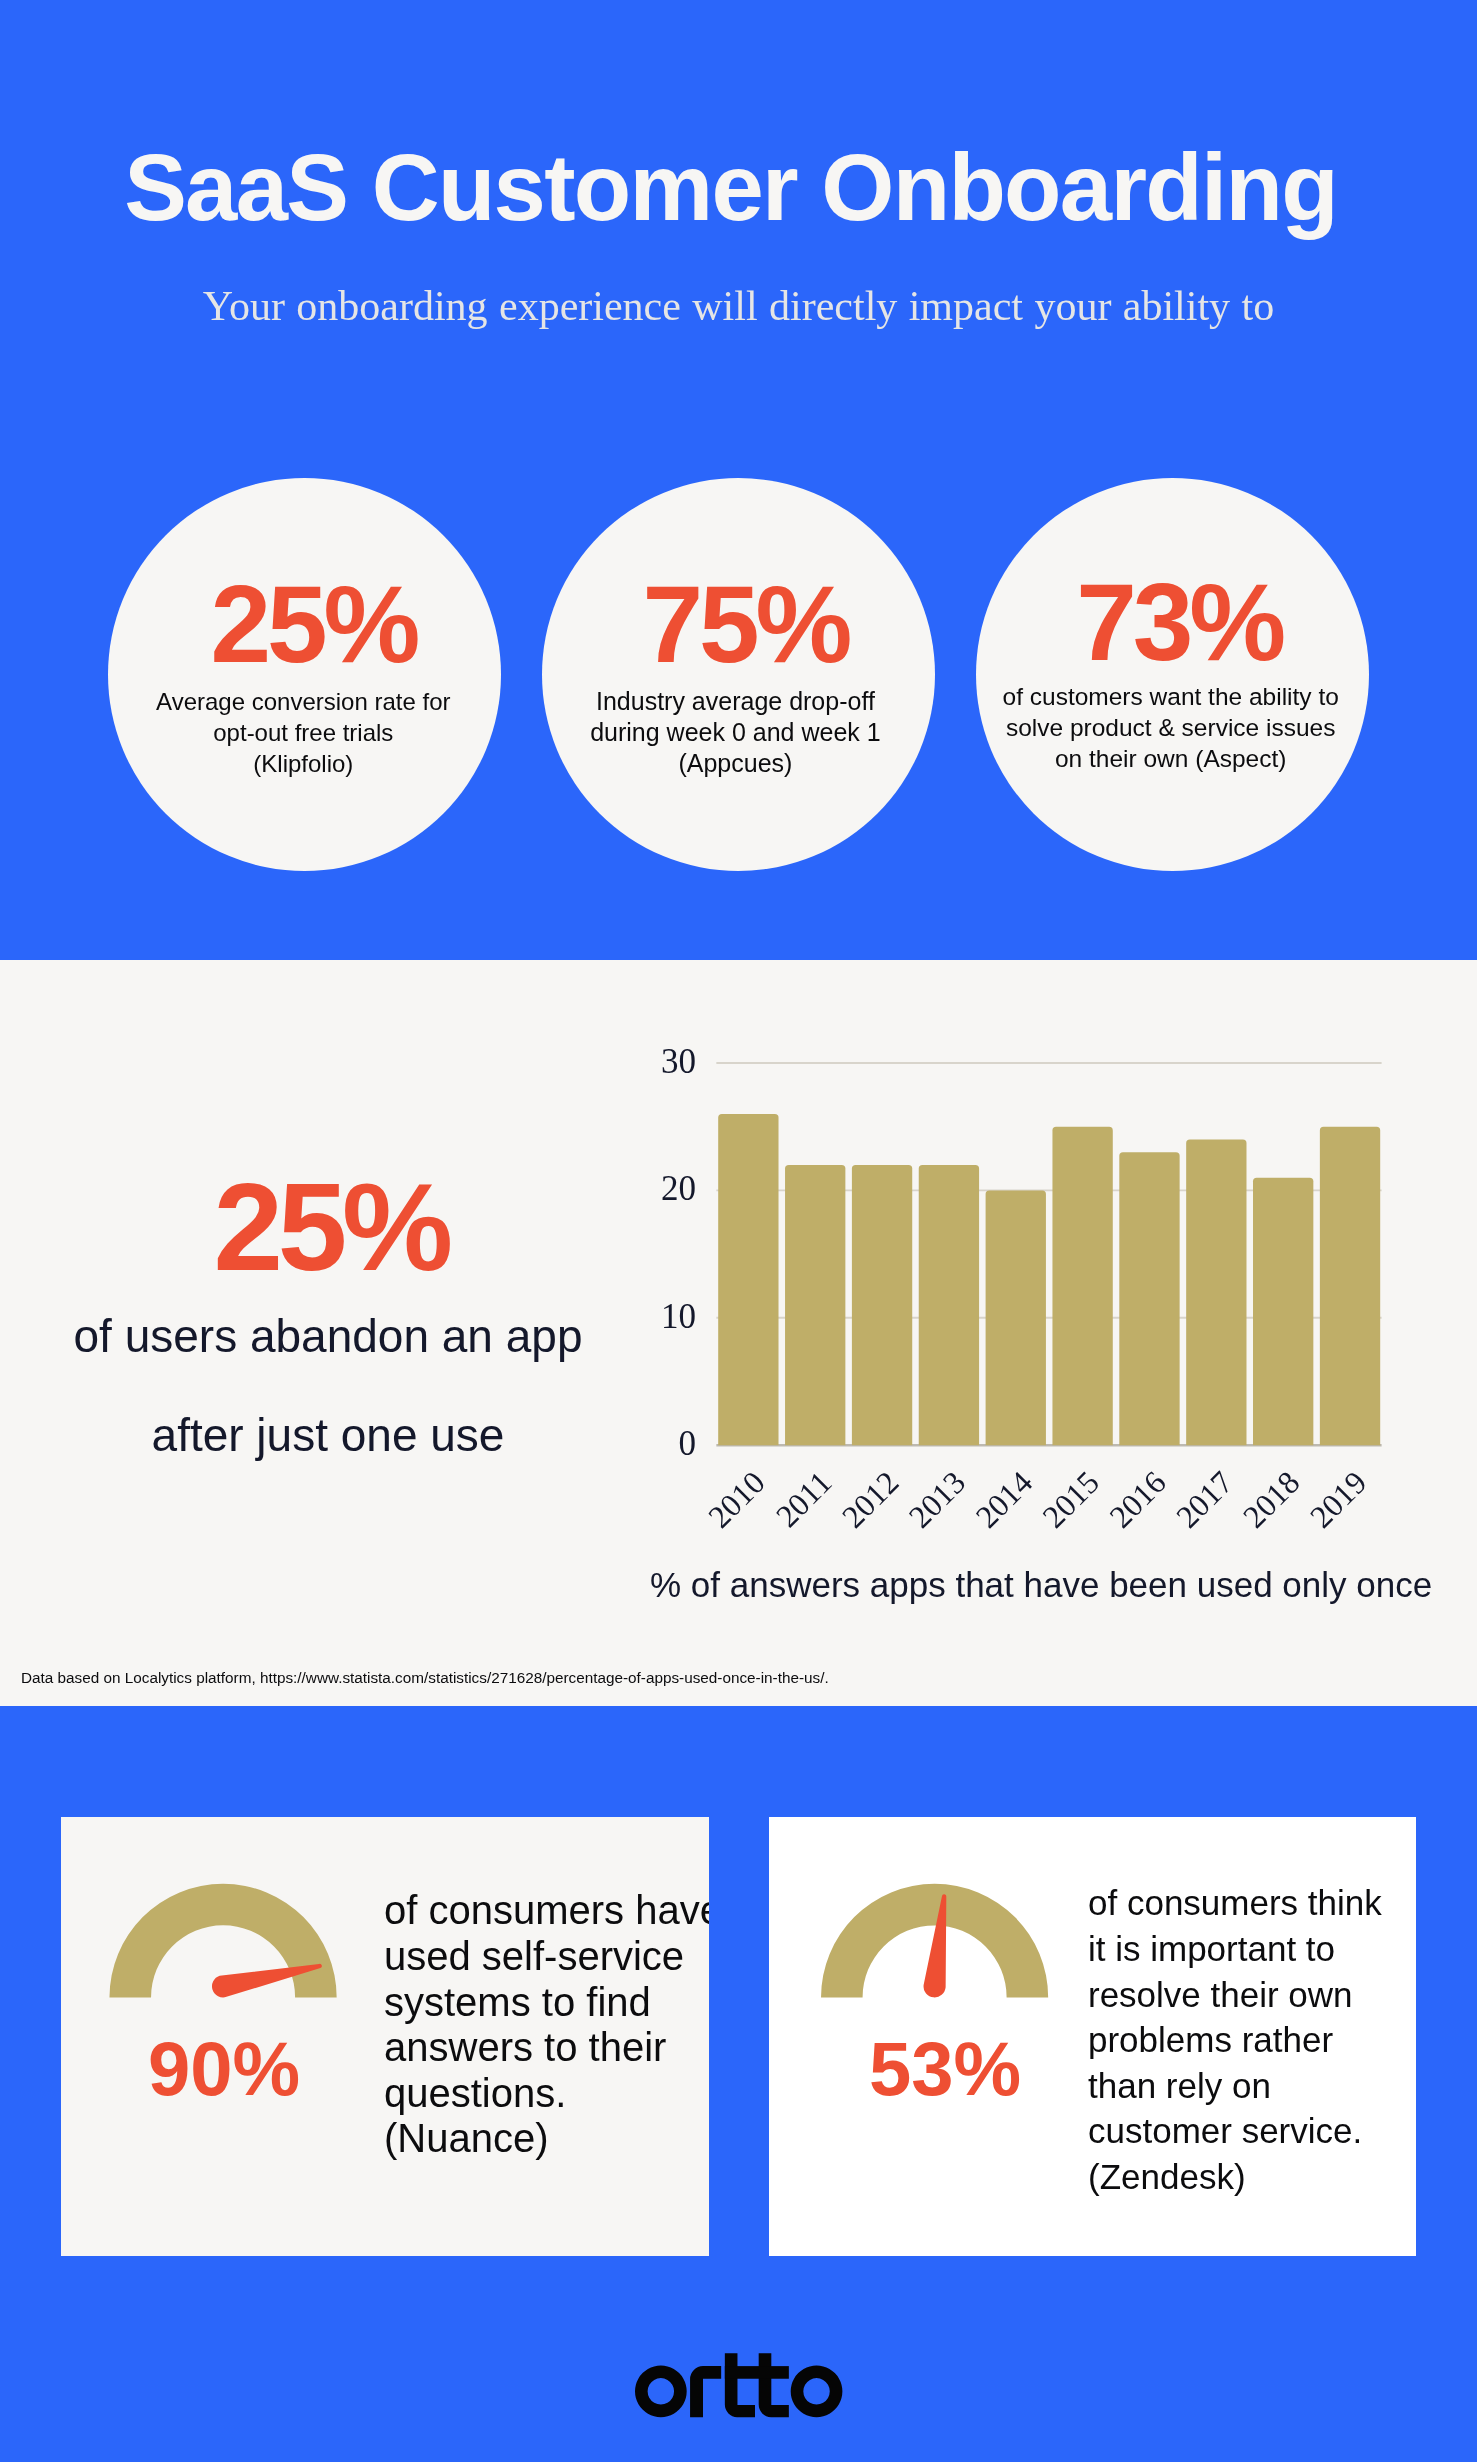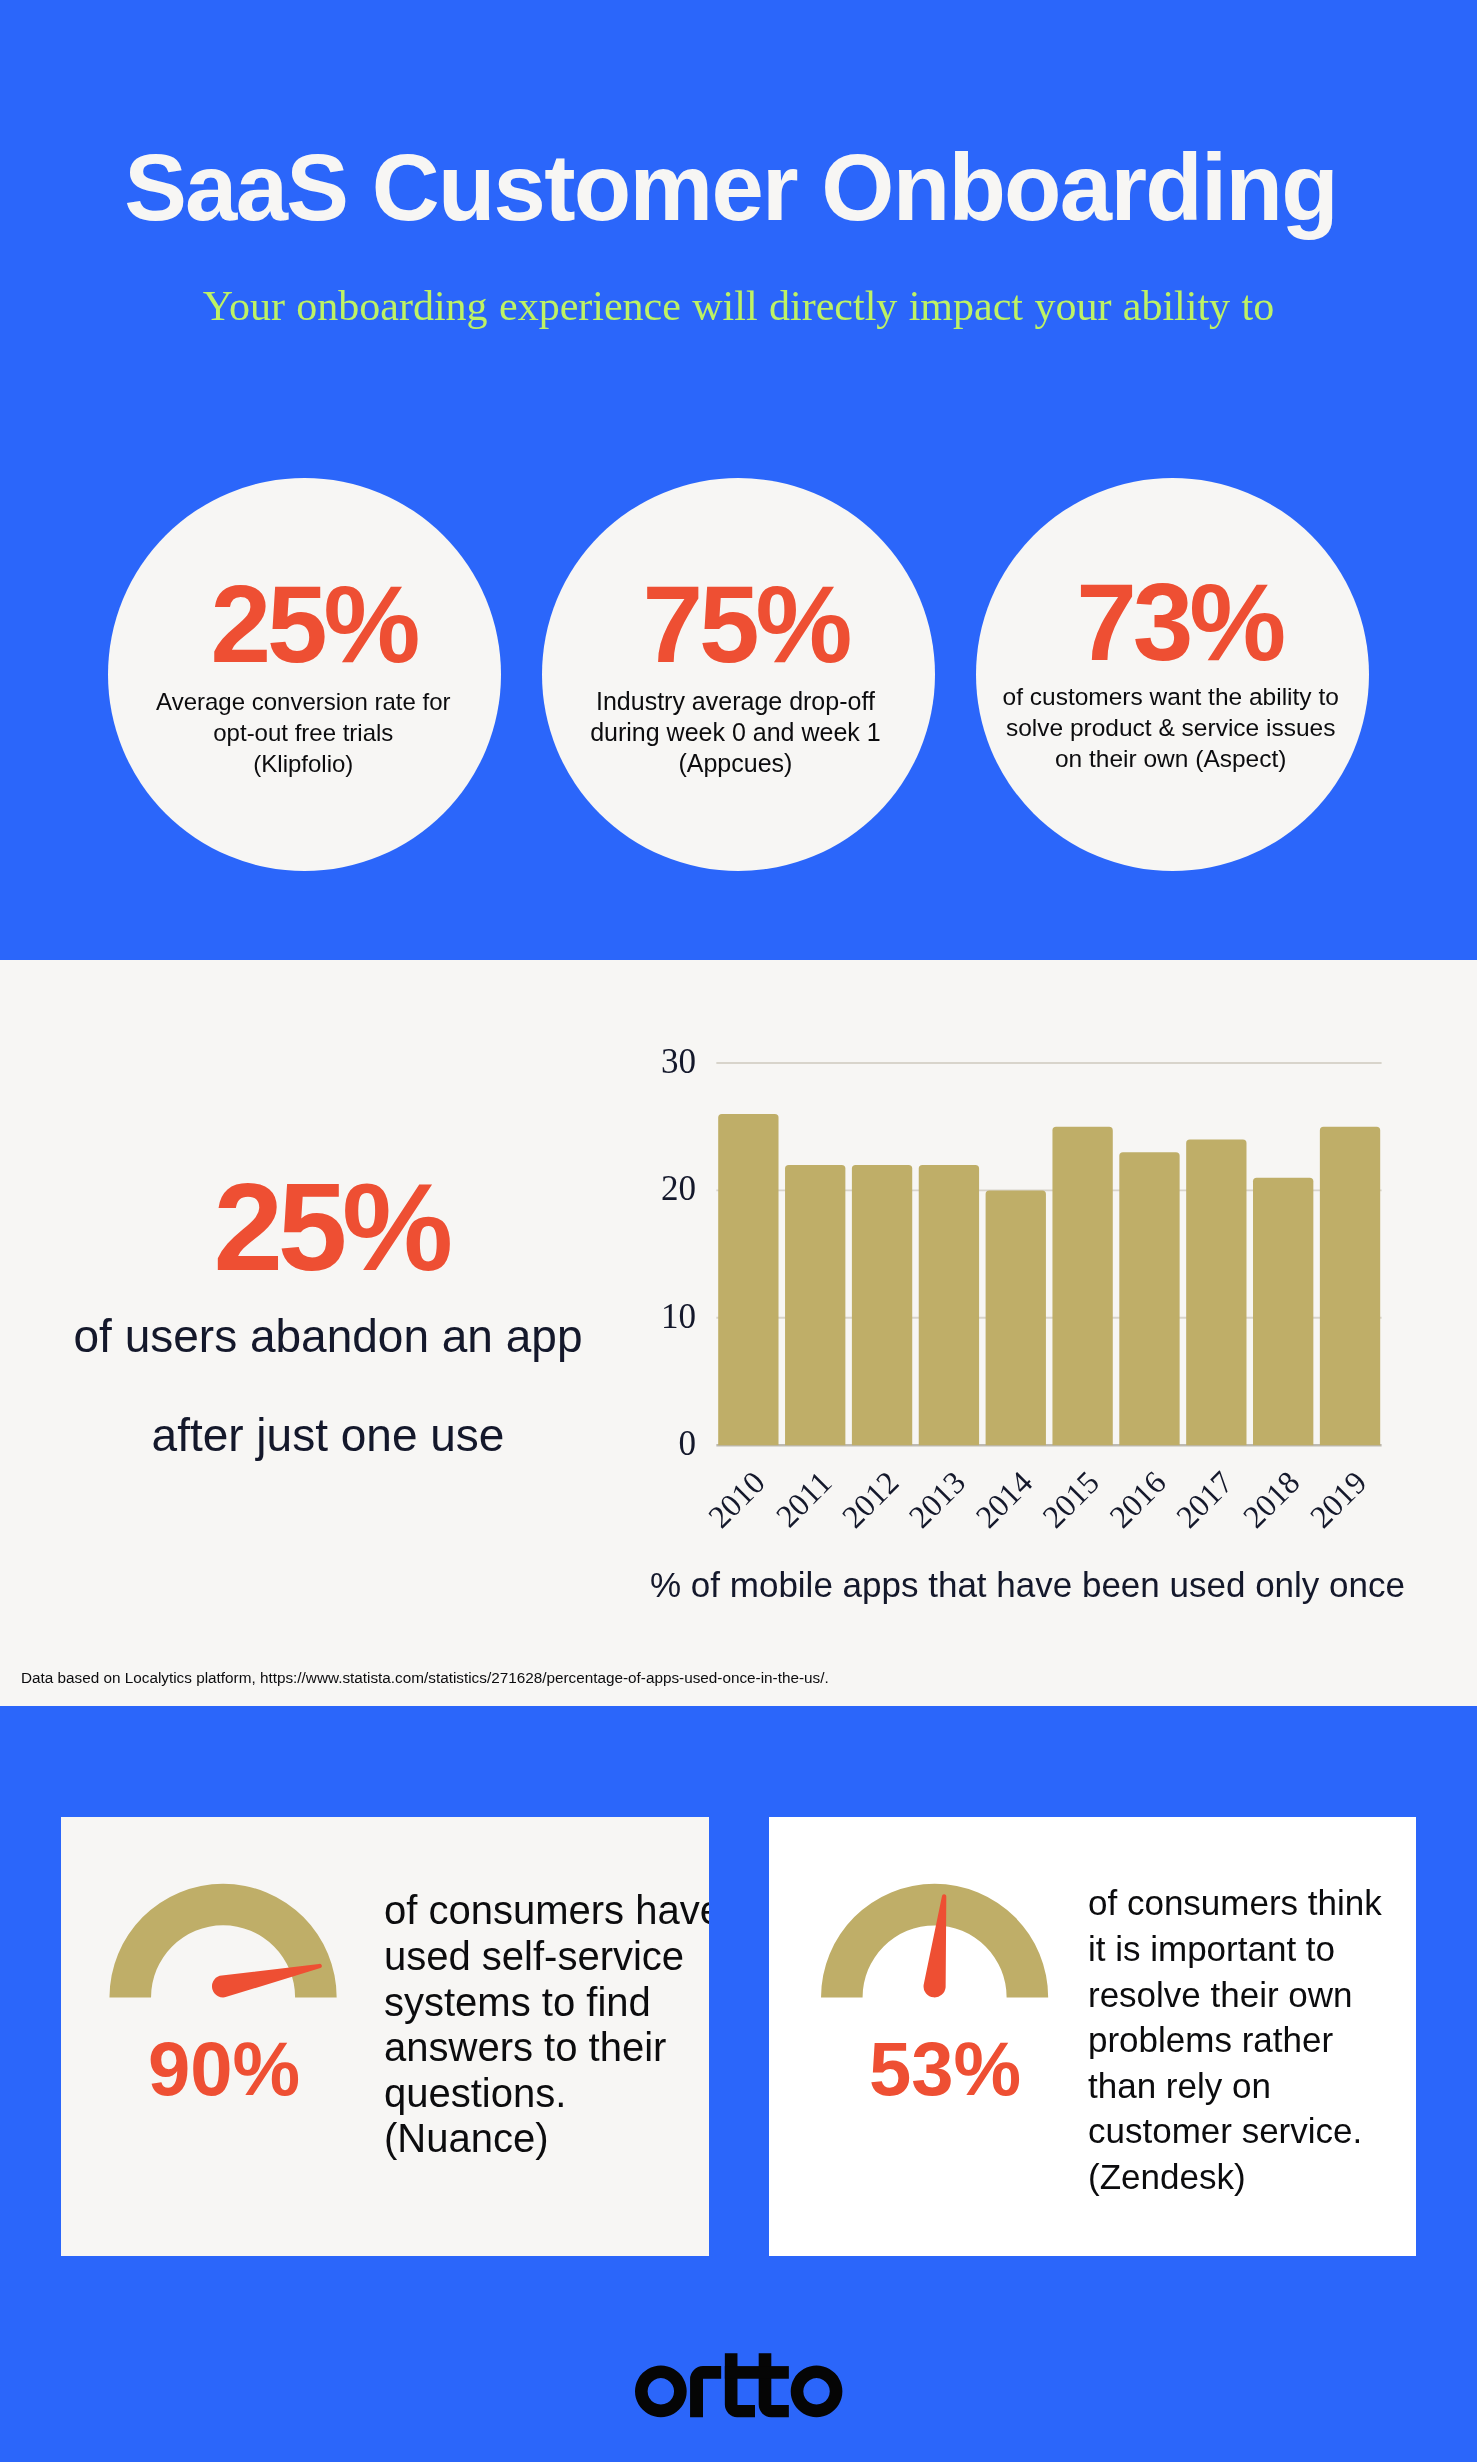--- a/index.html
+++ b/index.html
@@ -10,21 +10,21 @@
   .page{position:relative;width:1477px;height:2462px;overflow:hidden;background:#2b66fa;}
 
   
   .sec-light{position:absolute;left:0;top:960px;width:1477px;height:746px;background:#f7f6f4;}
 
   
   .hero-title{position:absolute;left:0;top:142px;width:1477px;text-align:center;
       color:#f7f6f4;font-weight:700;font-size:94px;line-height:92px;
       letter-spacing:-1.7px;white-space:nowrap;transform:translateX(-8px);}
   .hero-sub{position:absolute;left:0;width:1477px;text-align:center;
-      color:#bef264;font-family:"Liberation Serif",serif;font-weight:400;
+      color:#e5e5e5;font-family:"Liberation Serif",serif;font-weight:400;
       font-size:42px;line-height:47px;word-spacing:0.9px;white-space:nowrap;}
   .hero-sub.l0{top:283px;}
   .hero-sub.l1{top:336px;}
 
   
   .circle{position:absolute;top:478px;width:393px;height:393px;
       border-radius:50%;background:#f7f6f4;}
   .circle.c0{left:108px;}
   .circle.c1{left:542px;}
   .circle.c2{left:976px;}
@@ -136,21 +136,21 @@
         <text x="1571.9050000000002" y="2412" text-anchor="end" transform="rotate(-45 1571.9050000000002 2412)" font-family="&quot;Liberation Serif&quot;, serif" font-size="52" fill="#14182b">2013</text>
         <text x="1680.535" y="2412" text-anchor="end" transform="rotate(-45 1680.535 2412)" font-family="&quot;Liberation Serif&quot;, serif" font-size="52" fill="#14182b">2014</text>
         <text x="1789.165" y="2412" text-anchor="end" transform="rotate(-45 1789.165 2412)" font-family="&quot;Liberation Serif&quot;, serif" font-size="52" fill="#14182b">2015</text>
         <text x="1897.795" y="2412" text-anchor="end" transform="rotate(-45 1897.795 2412)" font-family="&quot;Liberation Serif&quot;, serif" font-size="52" fill="#14182b">2016</text>
         <text x="2006.4250000000002" y="2412" text-anchor="end" transform="rotate(-45 2006.4250000000002 2412)" font-family="&quot;Liberation Serif&quot;, serif" font-size="52" fill="#14182b">2017</text>
         <text x="2115.055" y="2412" text-anchor="end" transform="rotate(-45 2115.055 2412)" font-family="&quot;Liberation Serif&quot;, serif" font-size="52" fill="#14182b">2018</text>
         <text x="2223.685" y="2412" text-anchor="end" transform="rotate(-45 2223.685 2412)" font-family="&quot;Liberation Serif&quot;, serif" font-size="52" fill="#14182b">2019</text>
       </svg>
     </div>
 
-  <div class="chart-cap">% of mobile apps that have been used only once</div>
+  <div class="chart-cap">% of answers apps that have been used only once</div>
   <div class="src-note">Data based on Localytics platform, https://www.statista.com/statistics/271628/percentage-of-apps-used-once-in-the-us/.</div>
 
   <div class="card k0">
     <div class="gauge">
         <svg width="648" height="439" viewBox="0 0 1052 713">
           <path d="M 78.5 293 A 184.5 184.5 0 0 1 447.5 293 L 380 293 A 117 117 0 0 0 146 293 Z" fill="#bfae68"></path>
           <path d="M 257.43769410125094 257.88098270668723 A 18 18 0 0 0 268.56230589874906 292.11901729331277 L 421.00588466901263 245.34089373516673 A 3.5 3.5 0 0 0 418.842765708388 238.68349812110063 Z" fill="#ee4f33"></path>
         </svg>
       </div>
     <div class="pct">90%</div>

